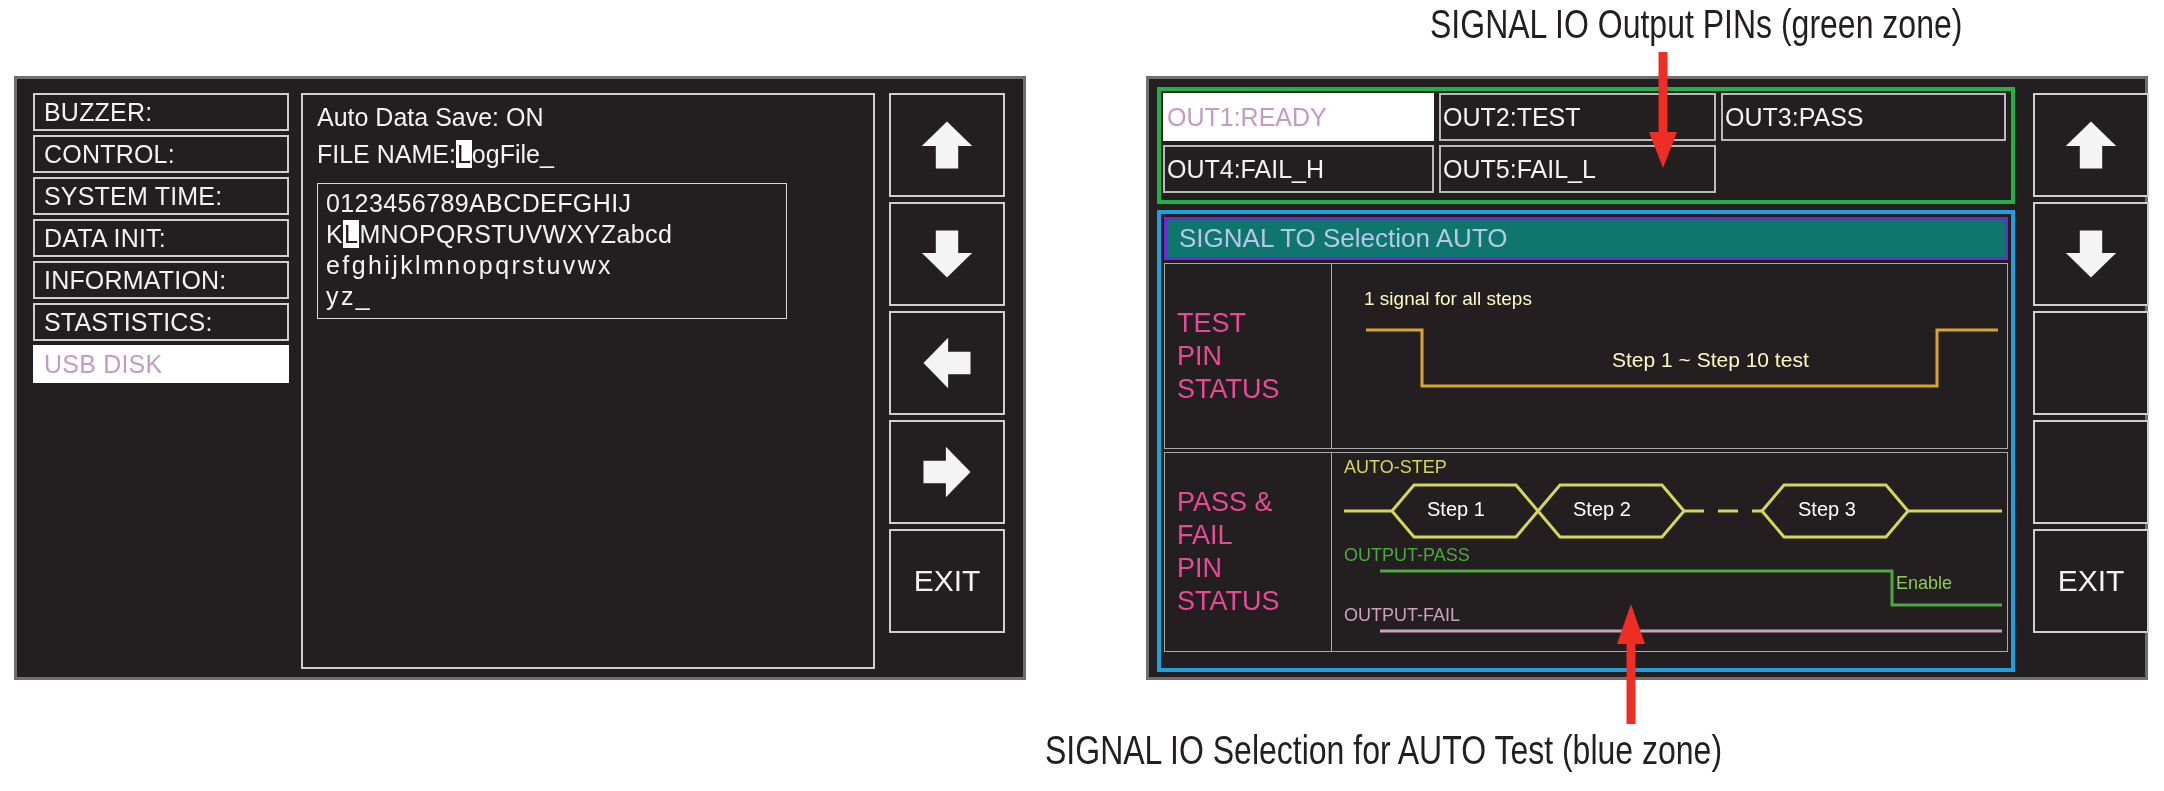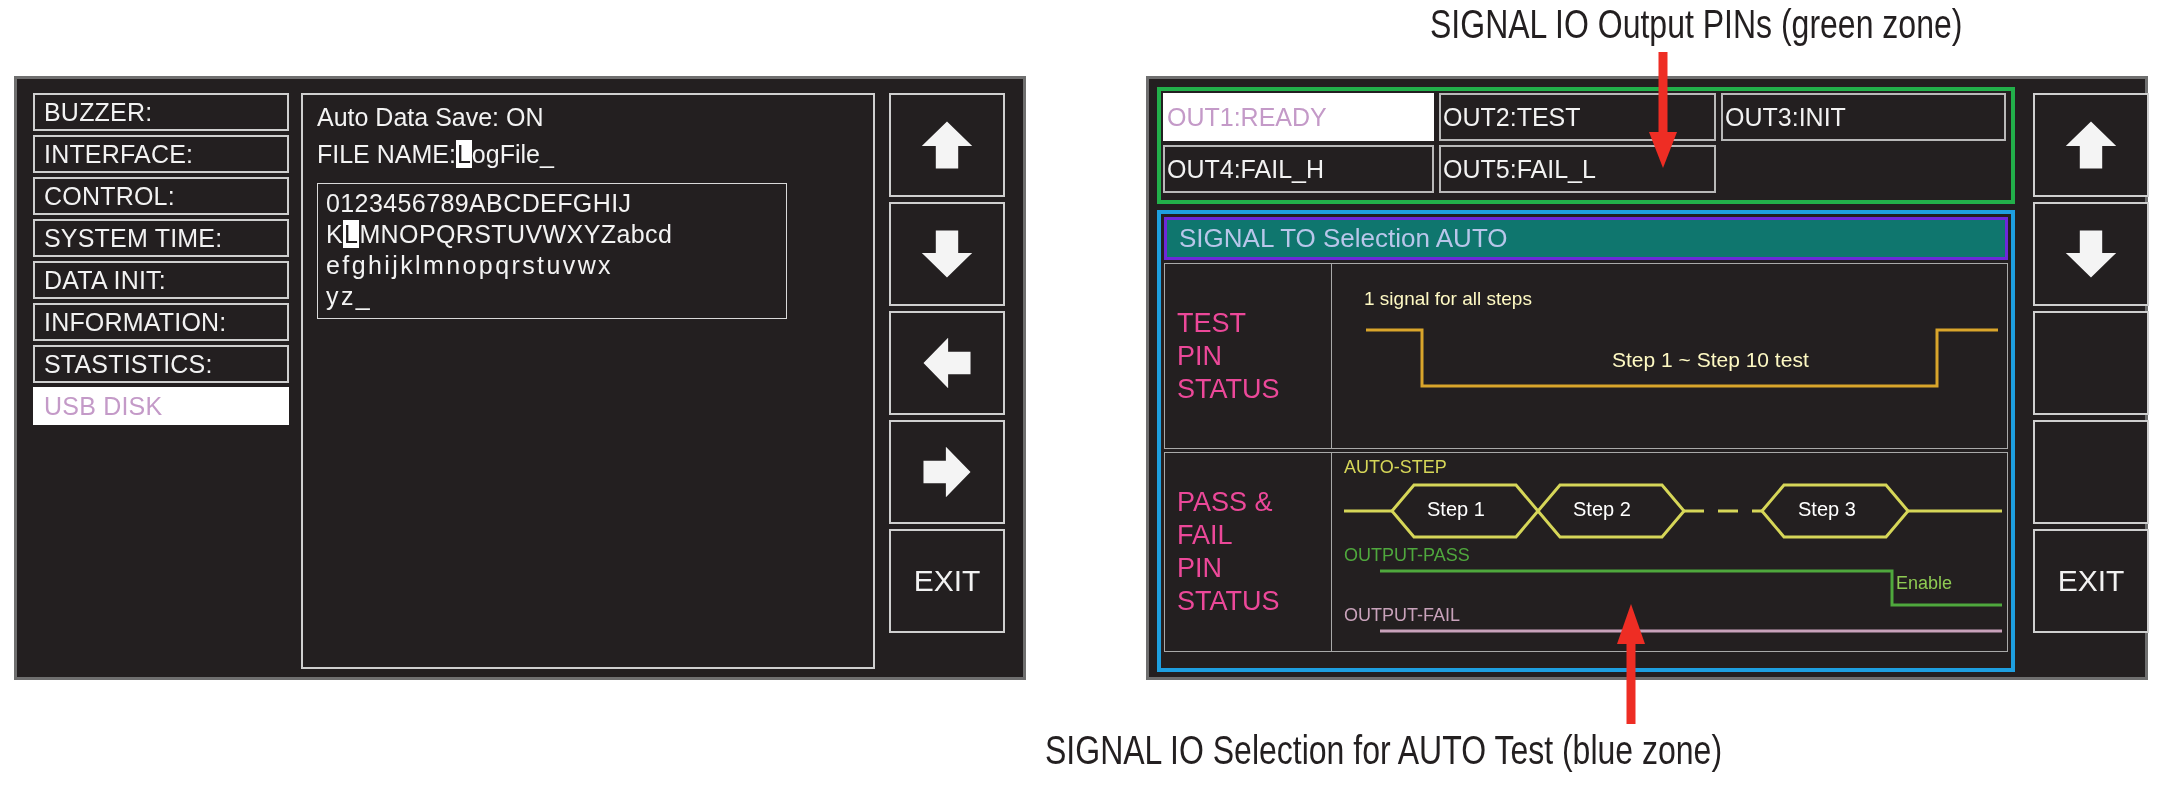--- a/index.html
+++ b/index.html
@@ -78,23 +78,20 @@
 </head>
 <body>
 
 <div class="screen" id="left-screen">
 
   <div id="menu-list">
     <div class="menu-item">
         <span>BUZZER:</span>
       </div>
     <div class="menu-item">
-        <span>INTERFACE:</span>
-      </div>
-    <div class="menu-item">
         <span>CONTROL:</span>
       </div>
     <div class="menu-item">
         <span>SYSTEM TIME:</span>
       </div>
     <div class="menu-item">
         <span>DATA INIT:</span>
       </div>
     <div class="menu-item">
         <span>INFORMATION:</span>
@@ -158,21 +155,21 @@
 
   <div id="green-zone">
     <div class="out-row">
       <div class="out-cell w1 selected">
           <span>OUT1:READY</span>
         </div>
       <div class="out-cell w2">
           <span>OUT2:TEST</span>
         </div>
       <div class="out-cell w3">
-          <span>OUT3:INIT</span>
+          <span>OUT3:PASS</span>
         </div>
     </div>
     <div class="out-row">
       <div class="out-cell w1">
           <span>OUT4:FAIL_H</span>
         </div>
       <div class="out-cell w2">
           <span>OUT5:FAIL_L</span>
         </div>
       <div class="out-cell w3 empty">

